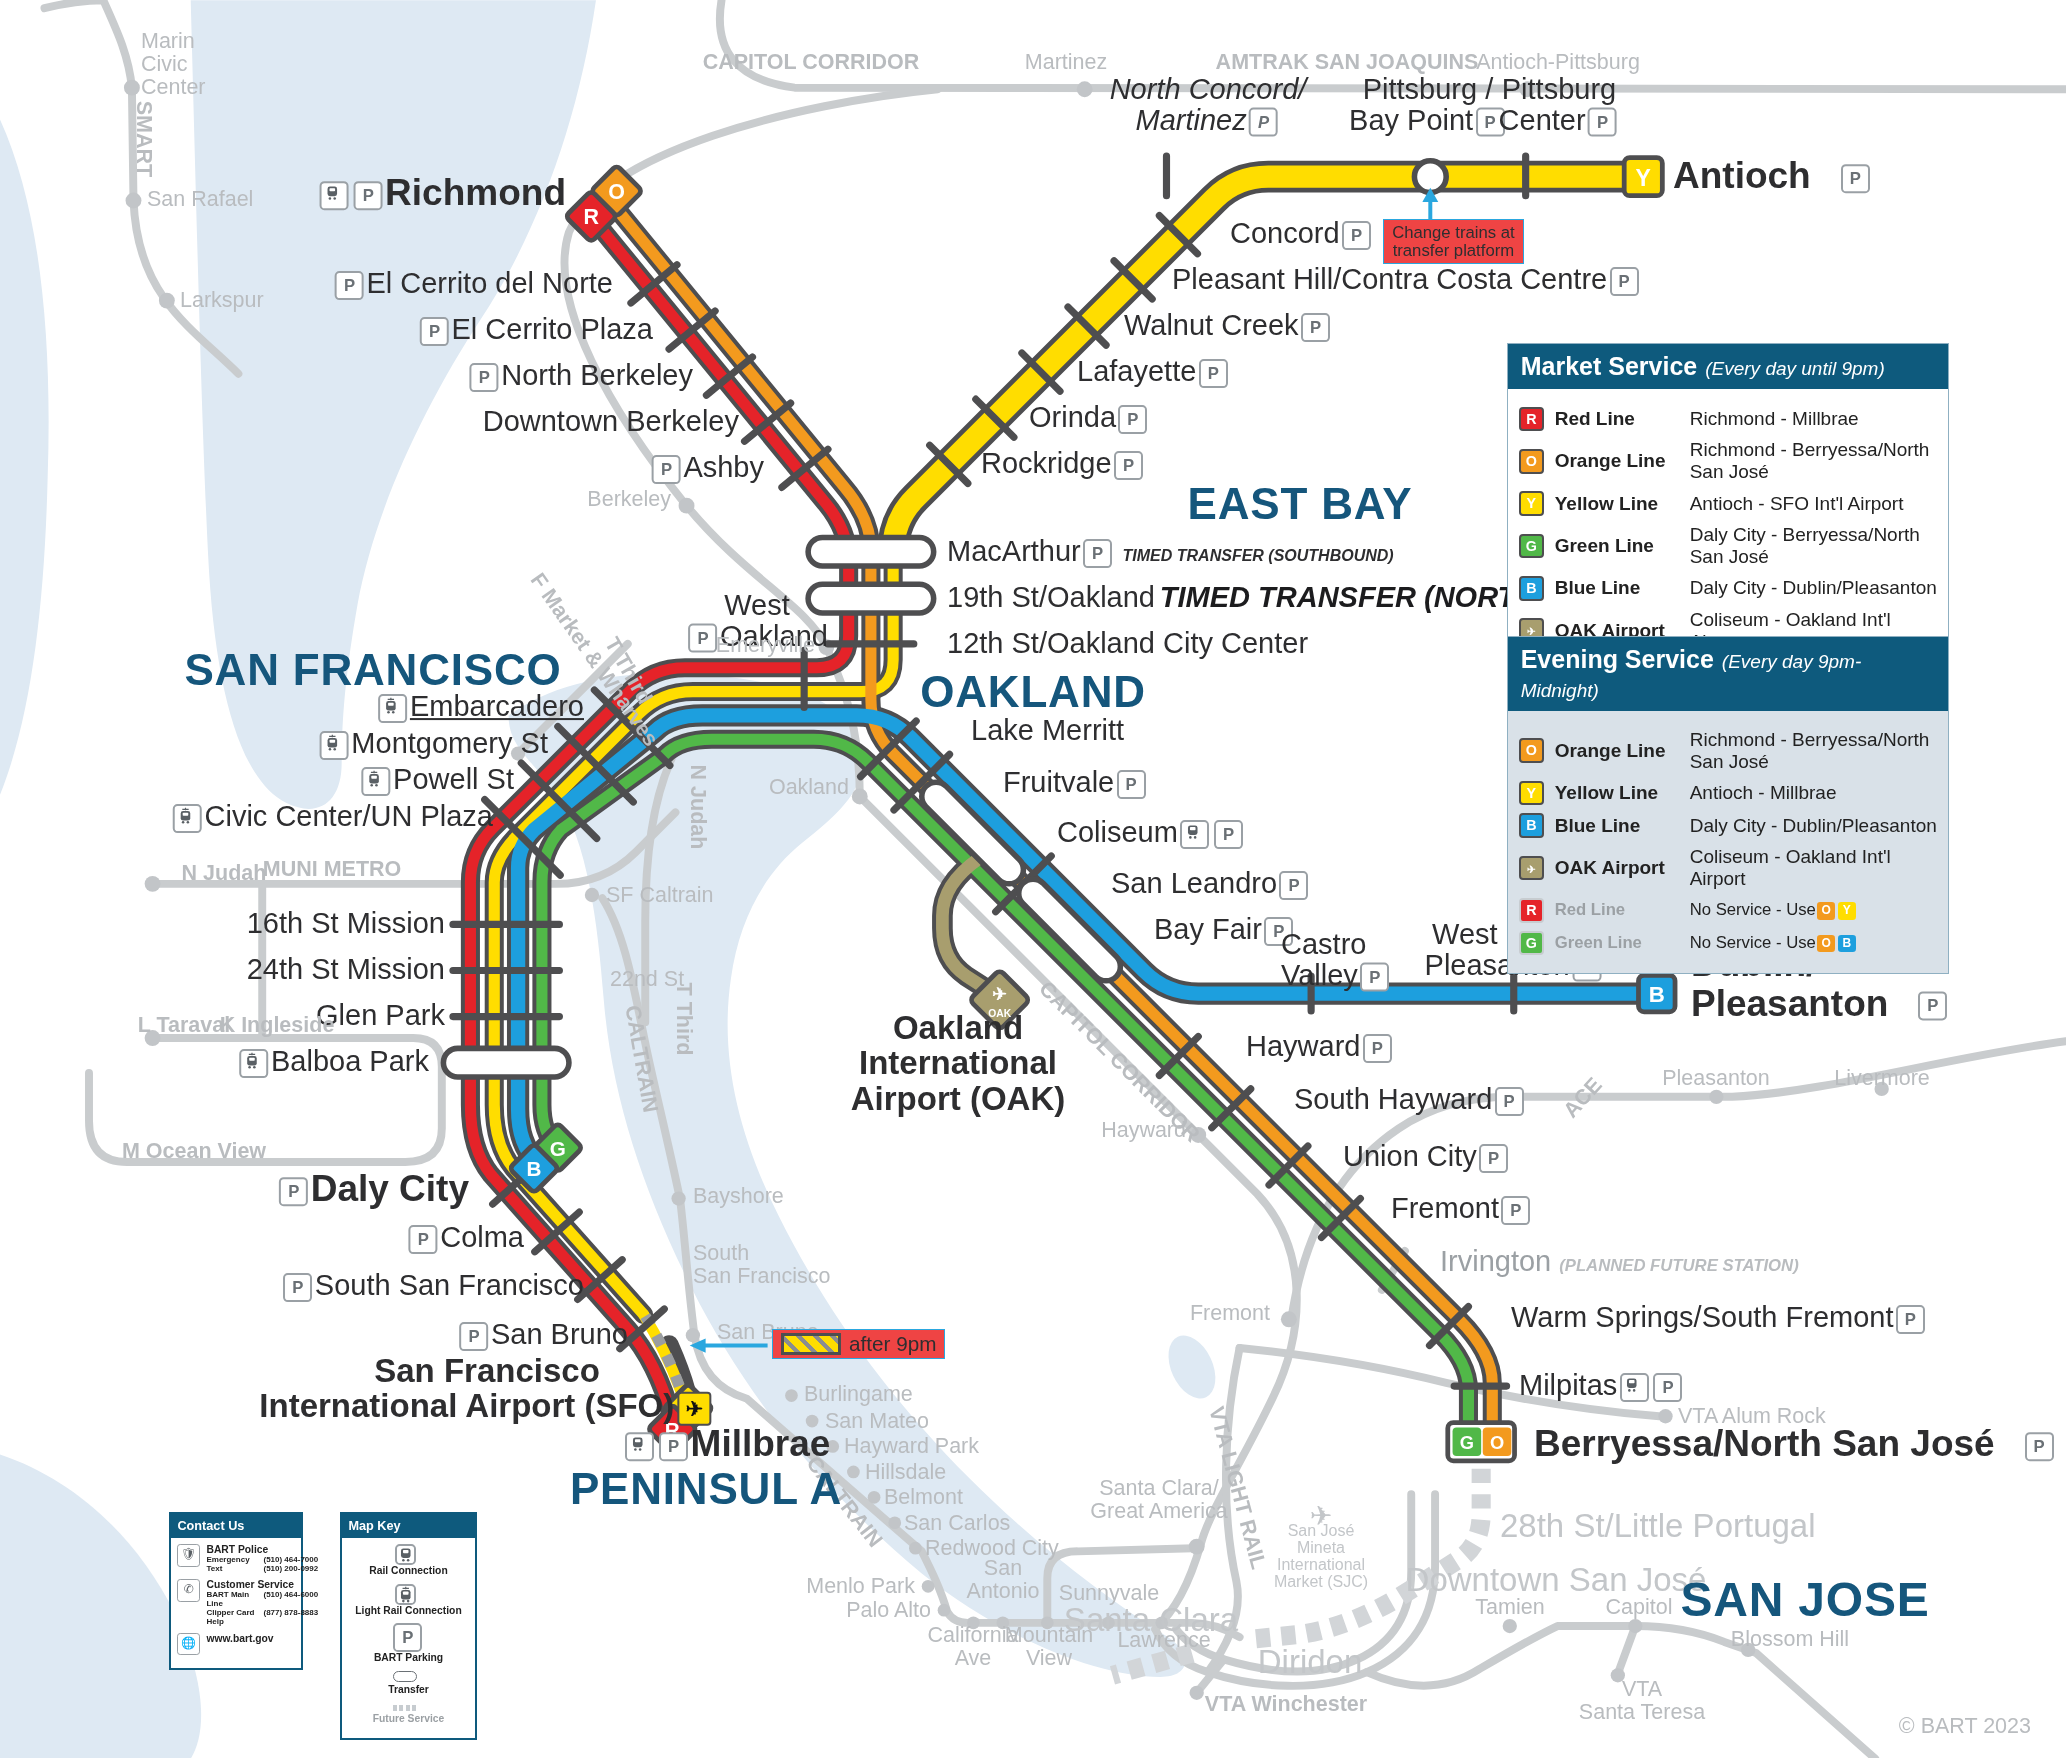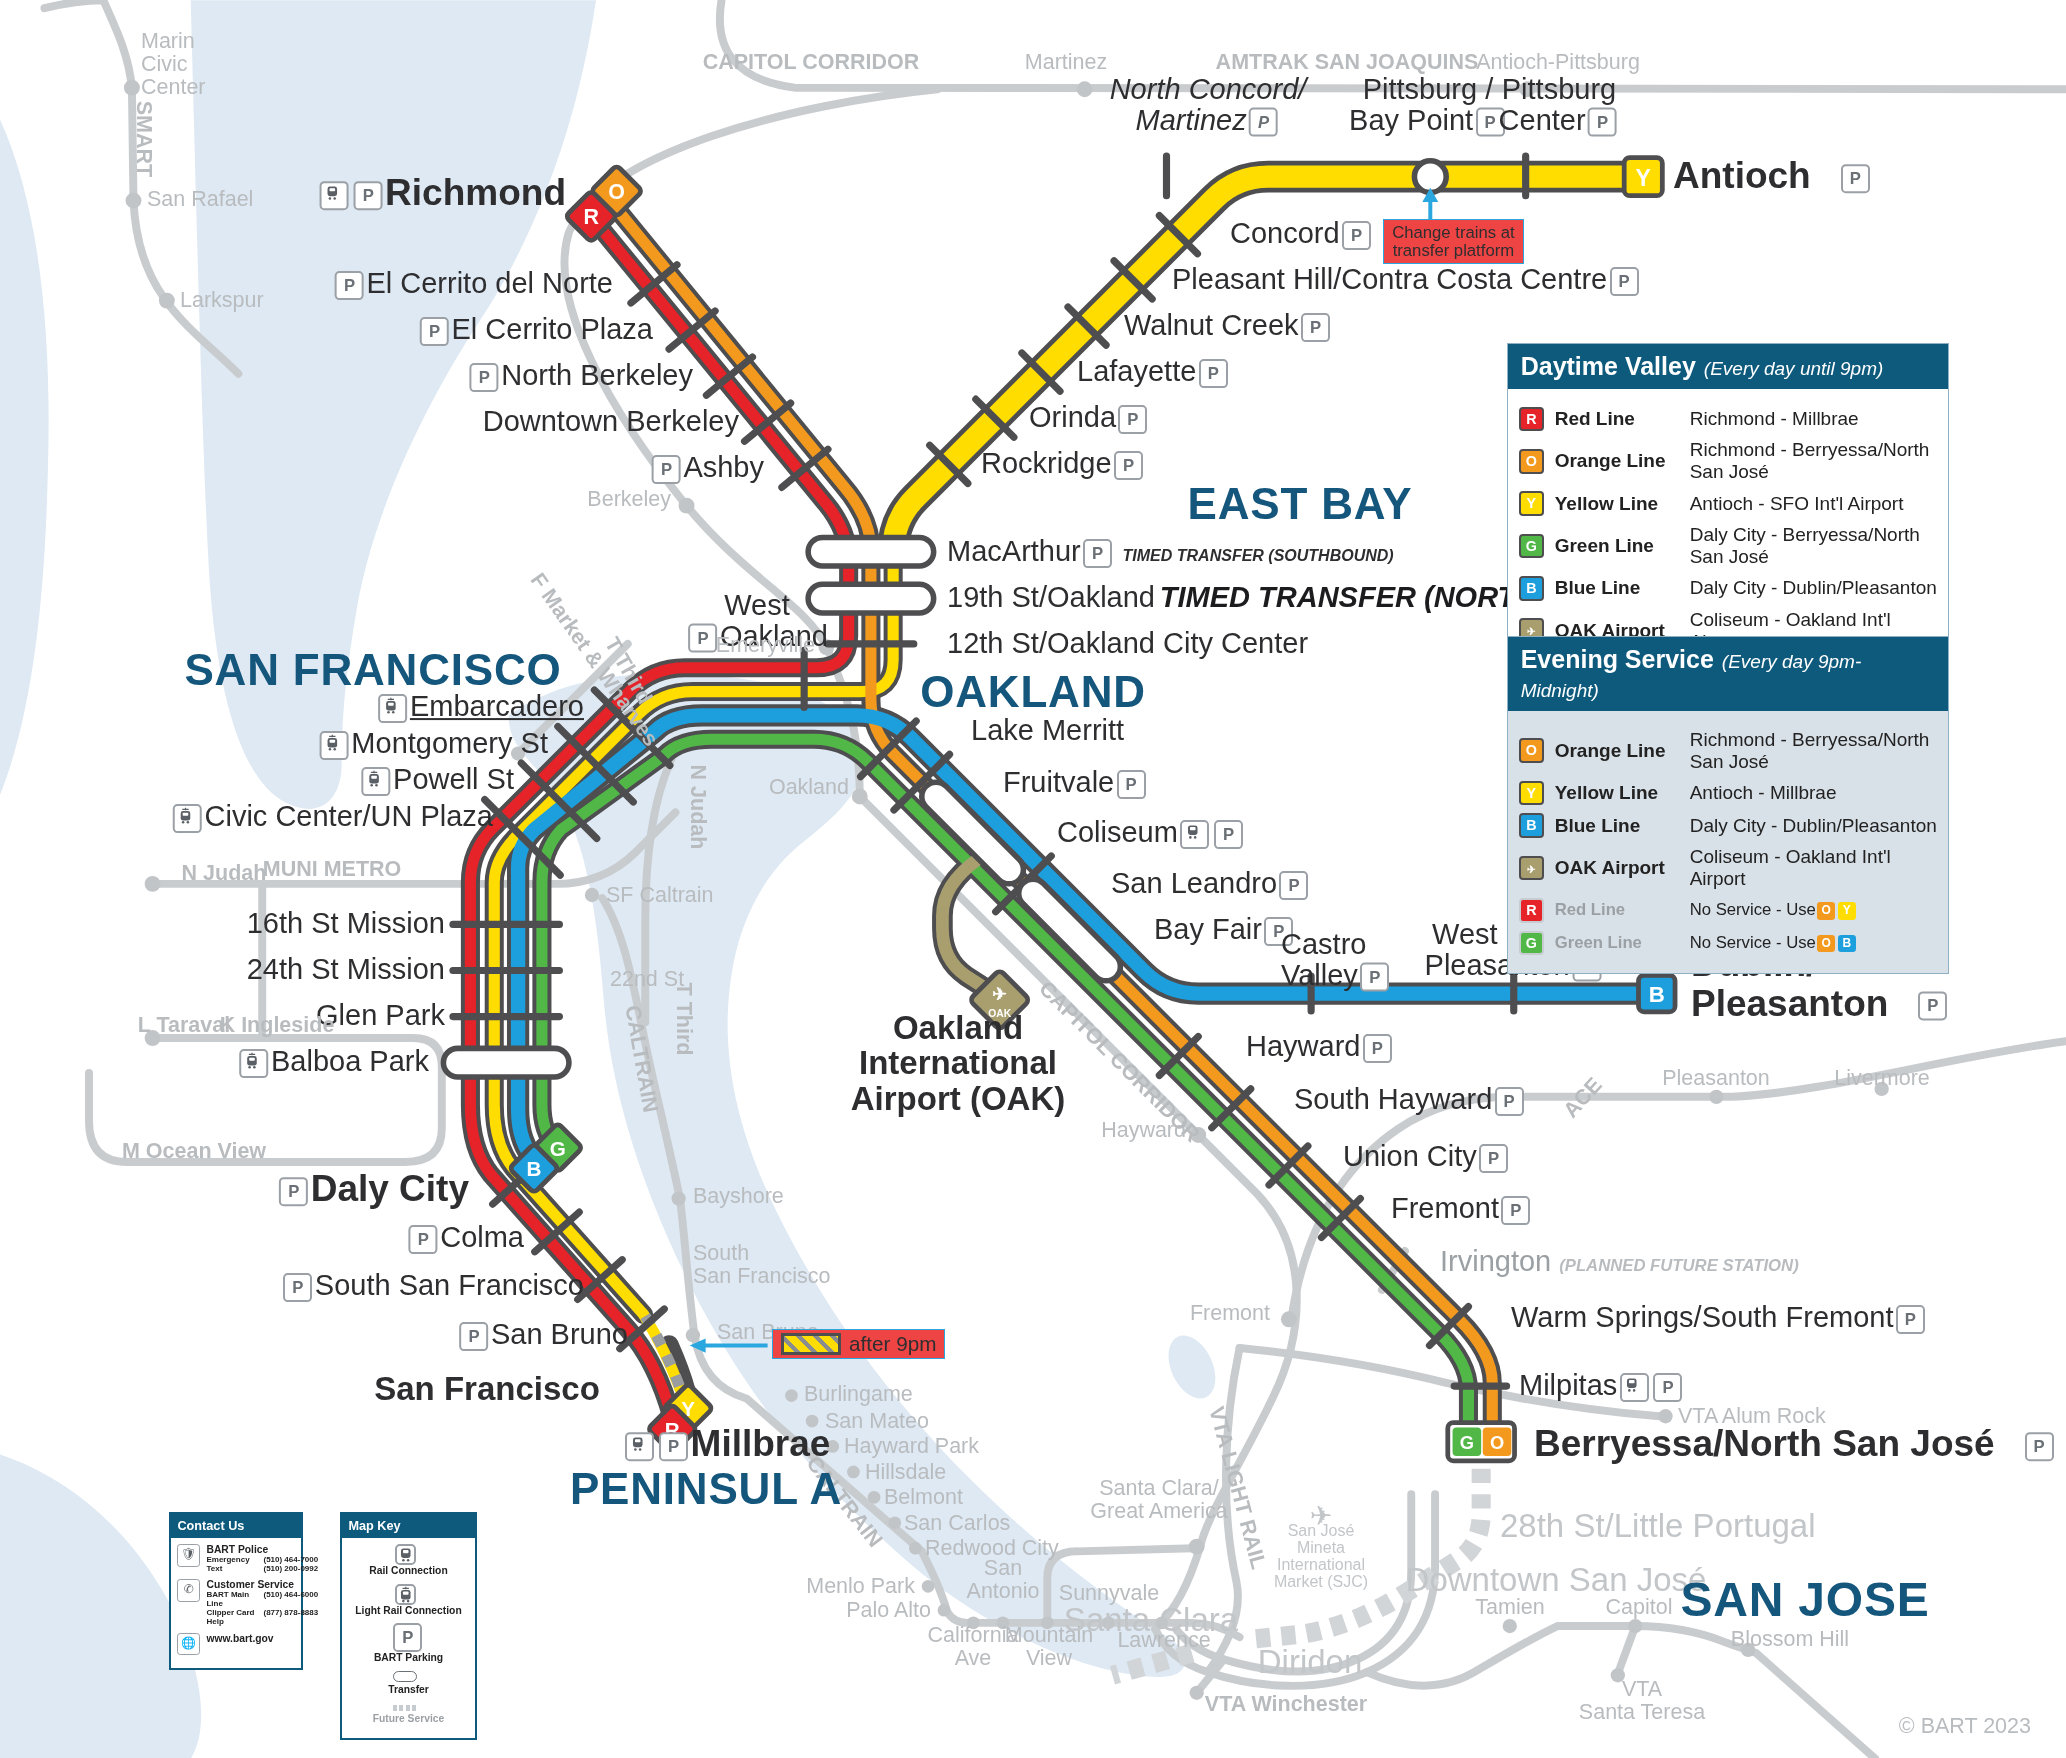--- a/index.html
+++ b/index.html
@@ -387,20 +387,21 @@
         <div class="ln"><span class="badge badge-P">P</span>Colma</div>
       </div>
       <div class="lbl a-right" style="left: 584px; top: 1286px;">
         <div class="ln"><span class="badge badge-P">P</span>South San Francisco</div>
       </div>
       <div class="lbl a-right" style="left: 628px; top: 1335px;">
         <div class="ln"><span class="badge badge-P">P</span>San Bruno</div>
       </div>
       <div class="lbl a-center term2" style="left: 487px; top: 1389px;">
         <div class="ln">San Francisco</div>
+        <div class="ln">International Airport (SFO)<span class="plane-badge">✈</span></div>
       </div>
       <div class="lbl a-left term" style="left: 623px; top: 1444px;">
         <div class="ln"><span class="icon-sq"><svg width="17.5" height="17.5" viewBox="0 0 22 22">
               <rect x="5" y="3" width="12" height="12" rx="3" fill="#5a6065"></rect>
               <rect x="7.5" y="5" width="7" height="4" rx="1" fill="#fff"></rect>
               <circle cx="8" cy="18" r="1.6" fill="#5a6065"></circle>
               <circle cx="14" cy="18" r="1.6" fill="#5a6065"></circle>
             </svg></span><span class="badge badge-P">P</span>Millbrae</div>
       </div>
       <div class="lbl a-left" style="left: 971px; top: 731px;">
@@ -688,21 +689,21 @@
     <div>Change trains at</div>
     <div>transfer platform</div>
   </div>
   <div class="note note9" style="left:772px;top:1329px;">
     <span class="stripe"></span>
     <span>after 9pm</span>
   </div>
 
   <div class="panel" style="left:1507px;top:343px;width:442px;">
     <div class="panel-hd">
-      <span>Daytime Valley</span><span class="sub">(Every day until 9pm)</span>
+      <span>Market Service</span><span class="sub">(Every day until 9pm)</span>
     </div>
     <div class="panel-bd" id="legend-day-rows">
         <div class="leg-row">
           <span class="leg-badge" style="background: rgb(229, 35, 41);">R</span>
           <span class="nm">Red Line</span>
           <span class="ds">Richmond - Millbrae</span>
         </div>
         <div class="leg-row">
           <span class="leg-badge" style="background: rgb(243, 154, 30);">O</span>
           <span class="nm">Orange Line</span>

